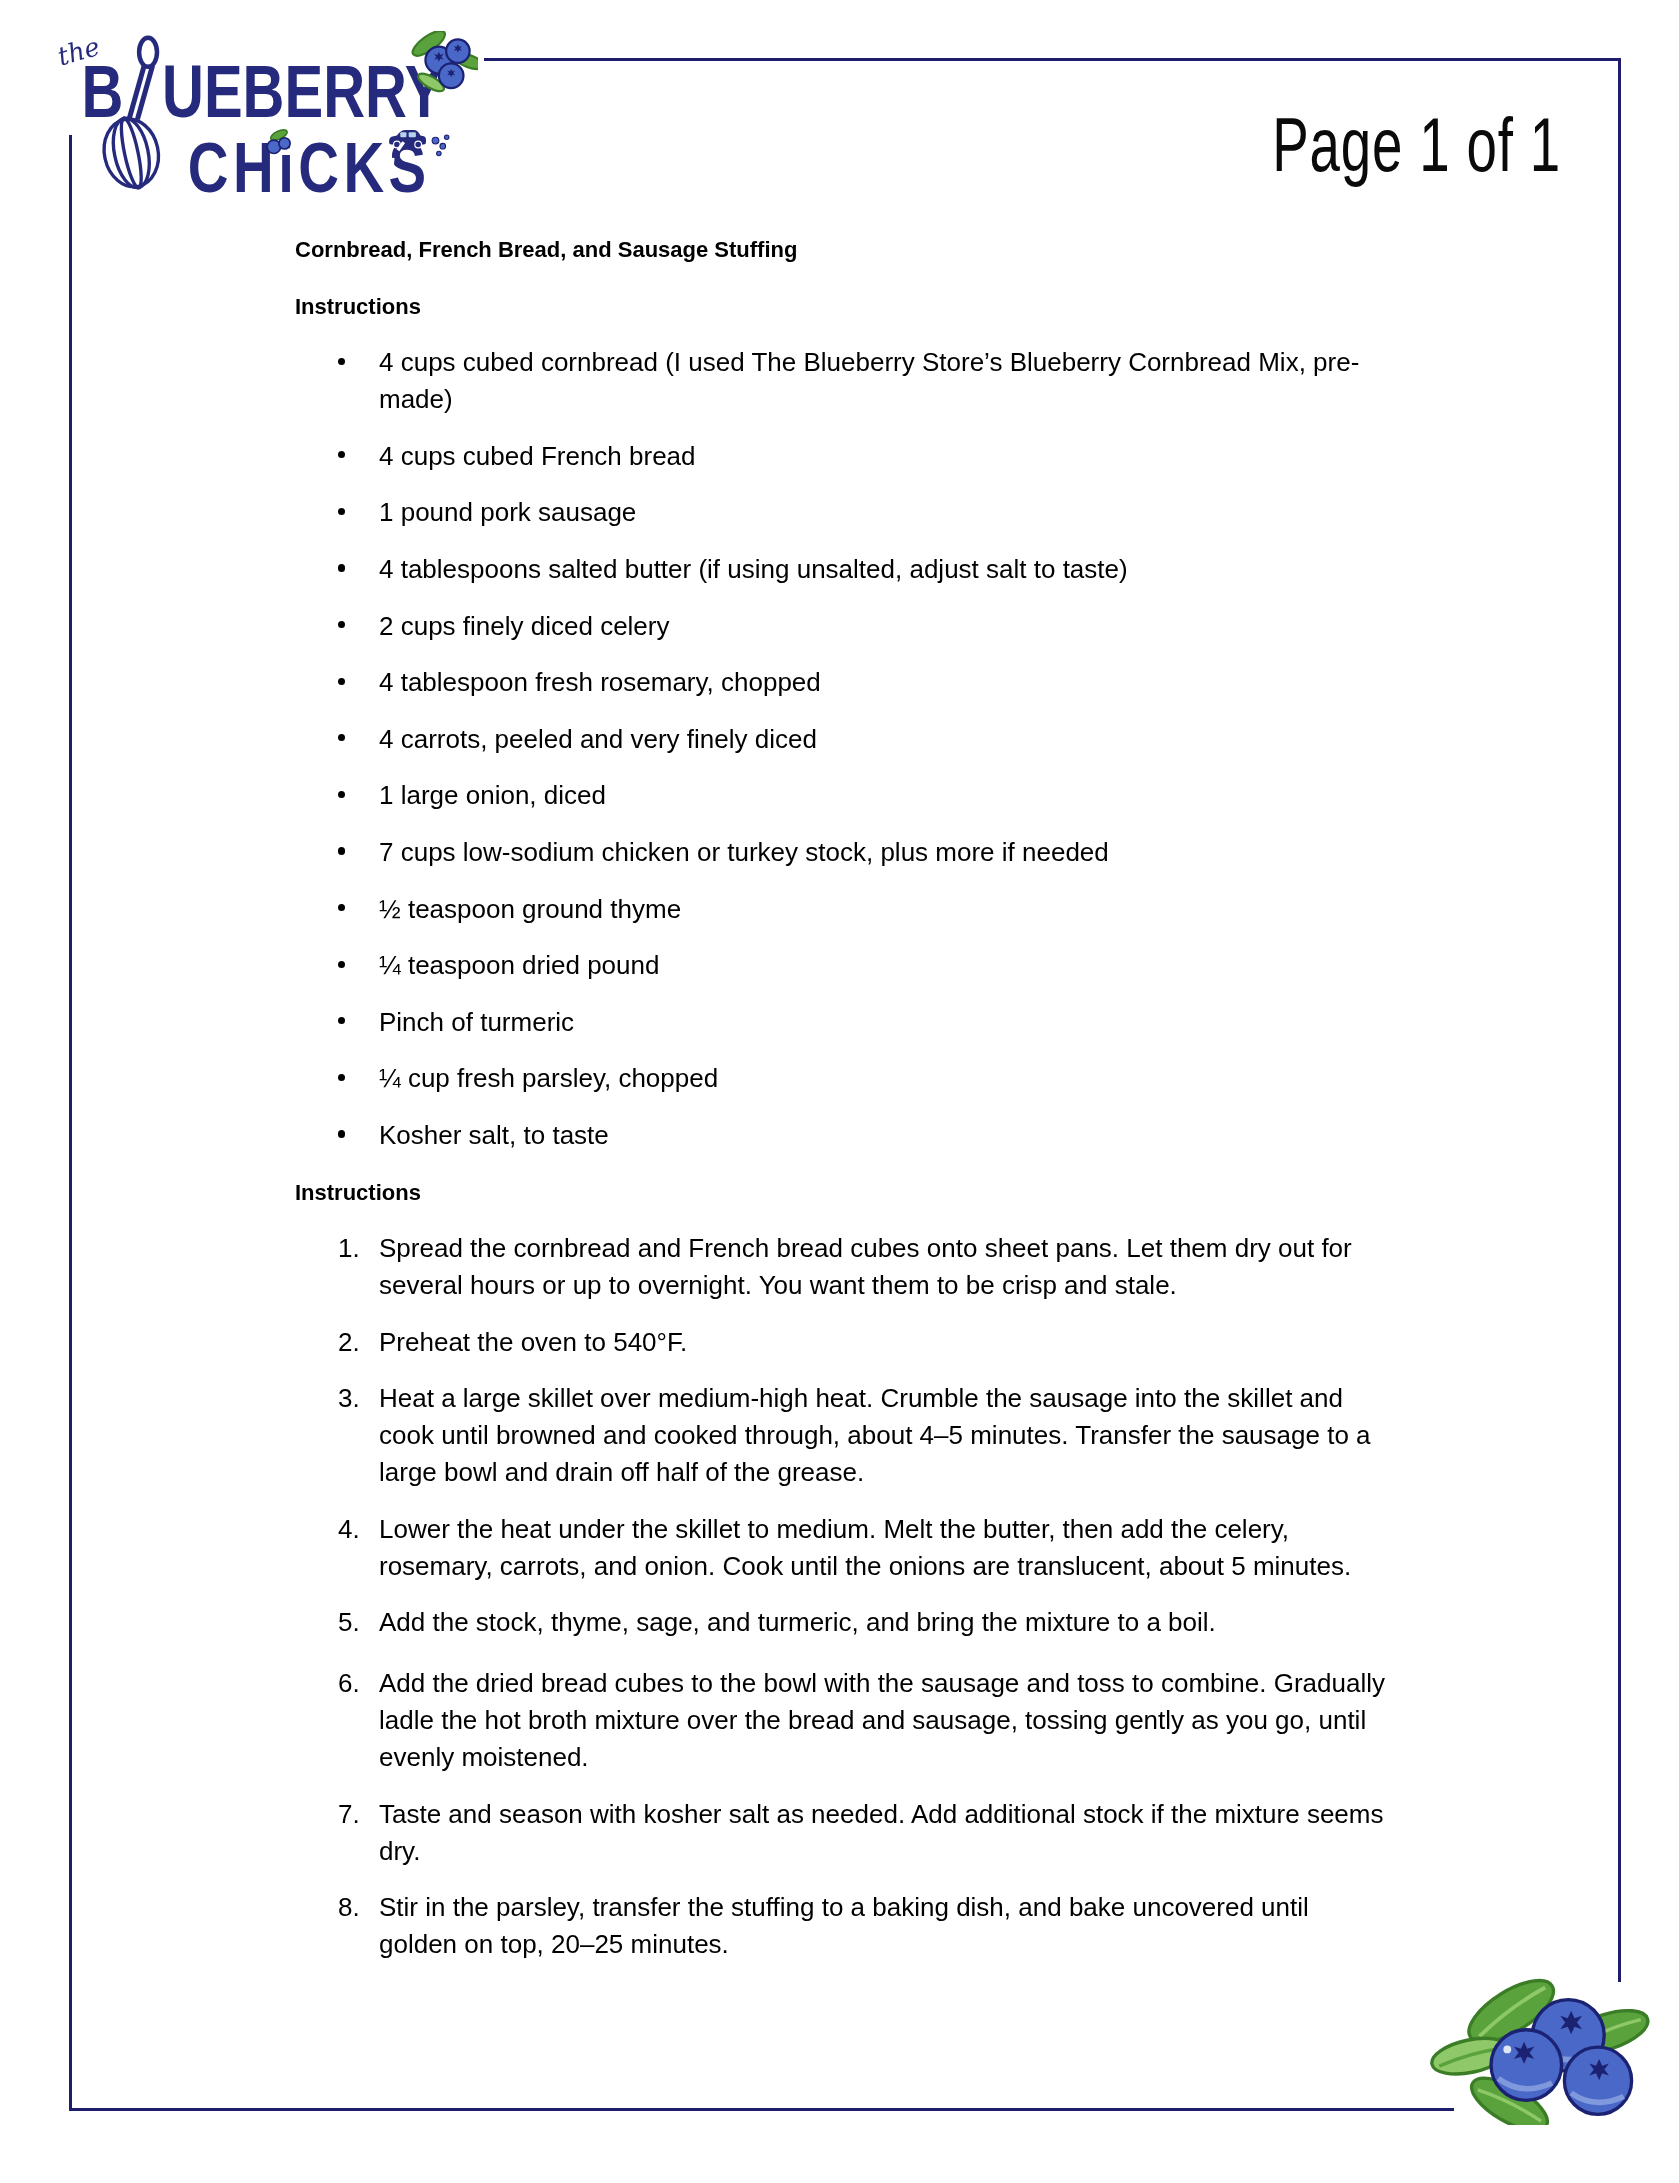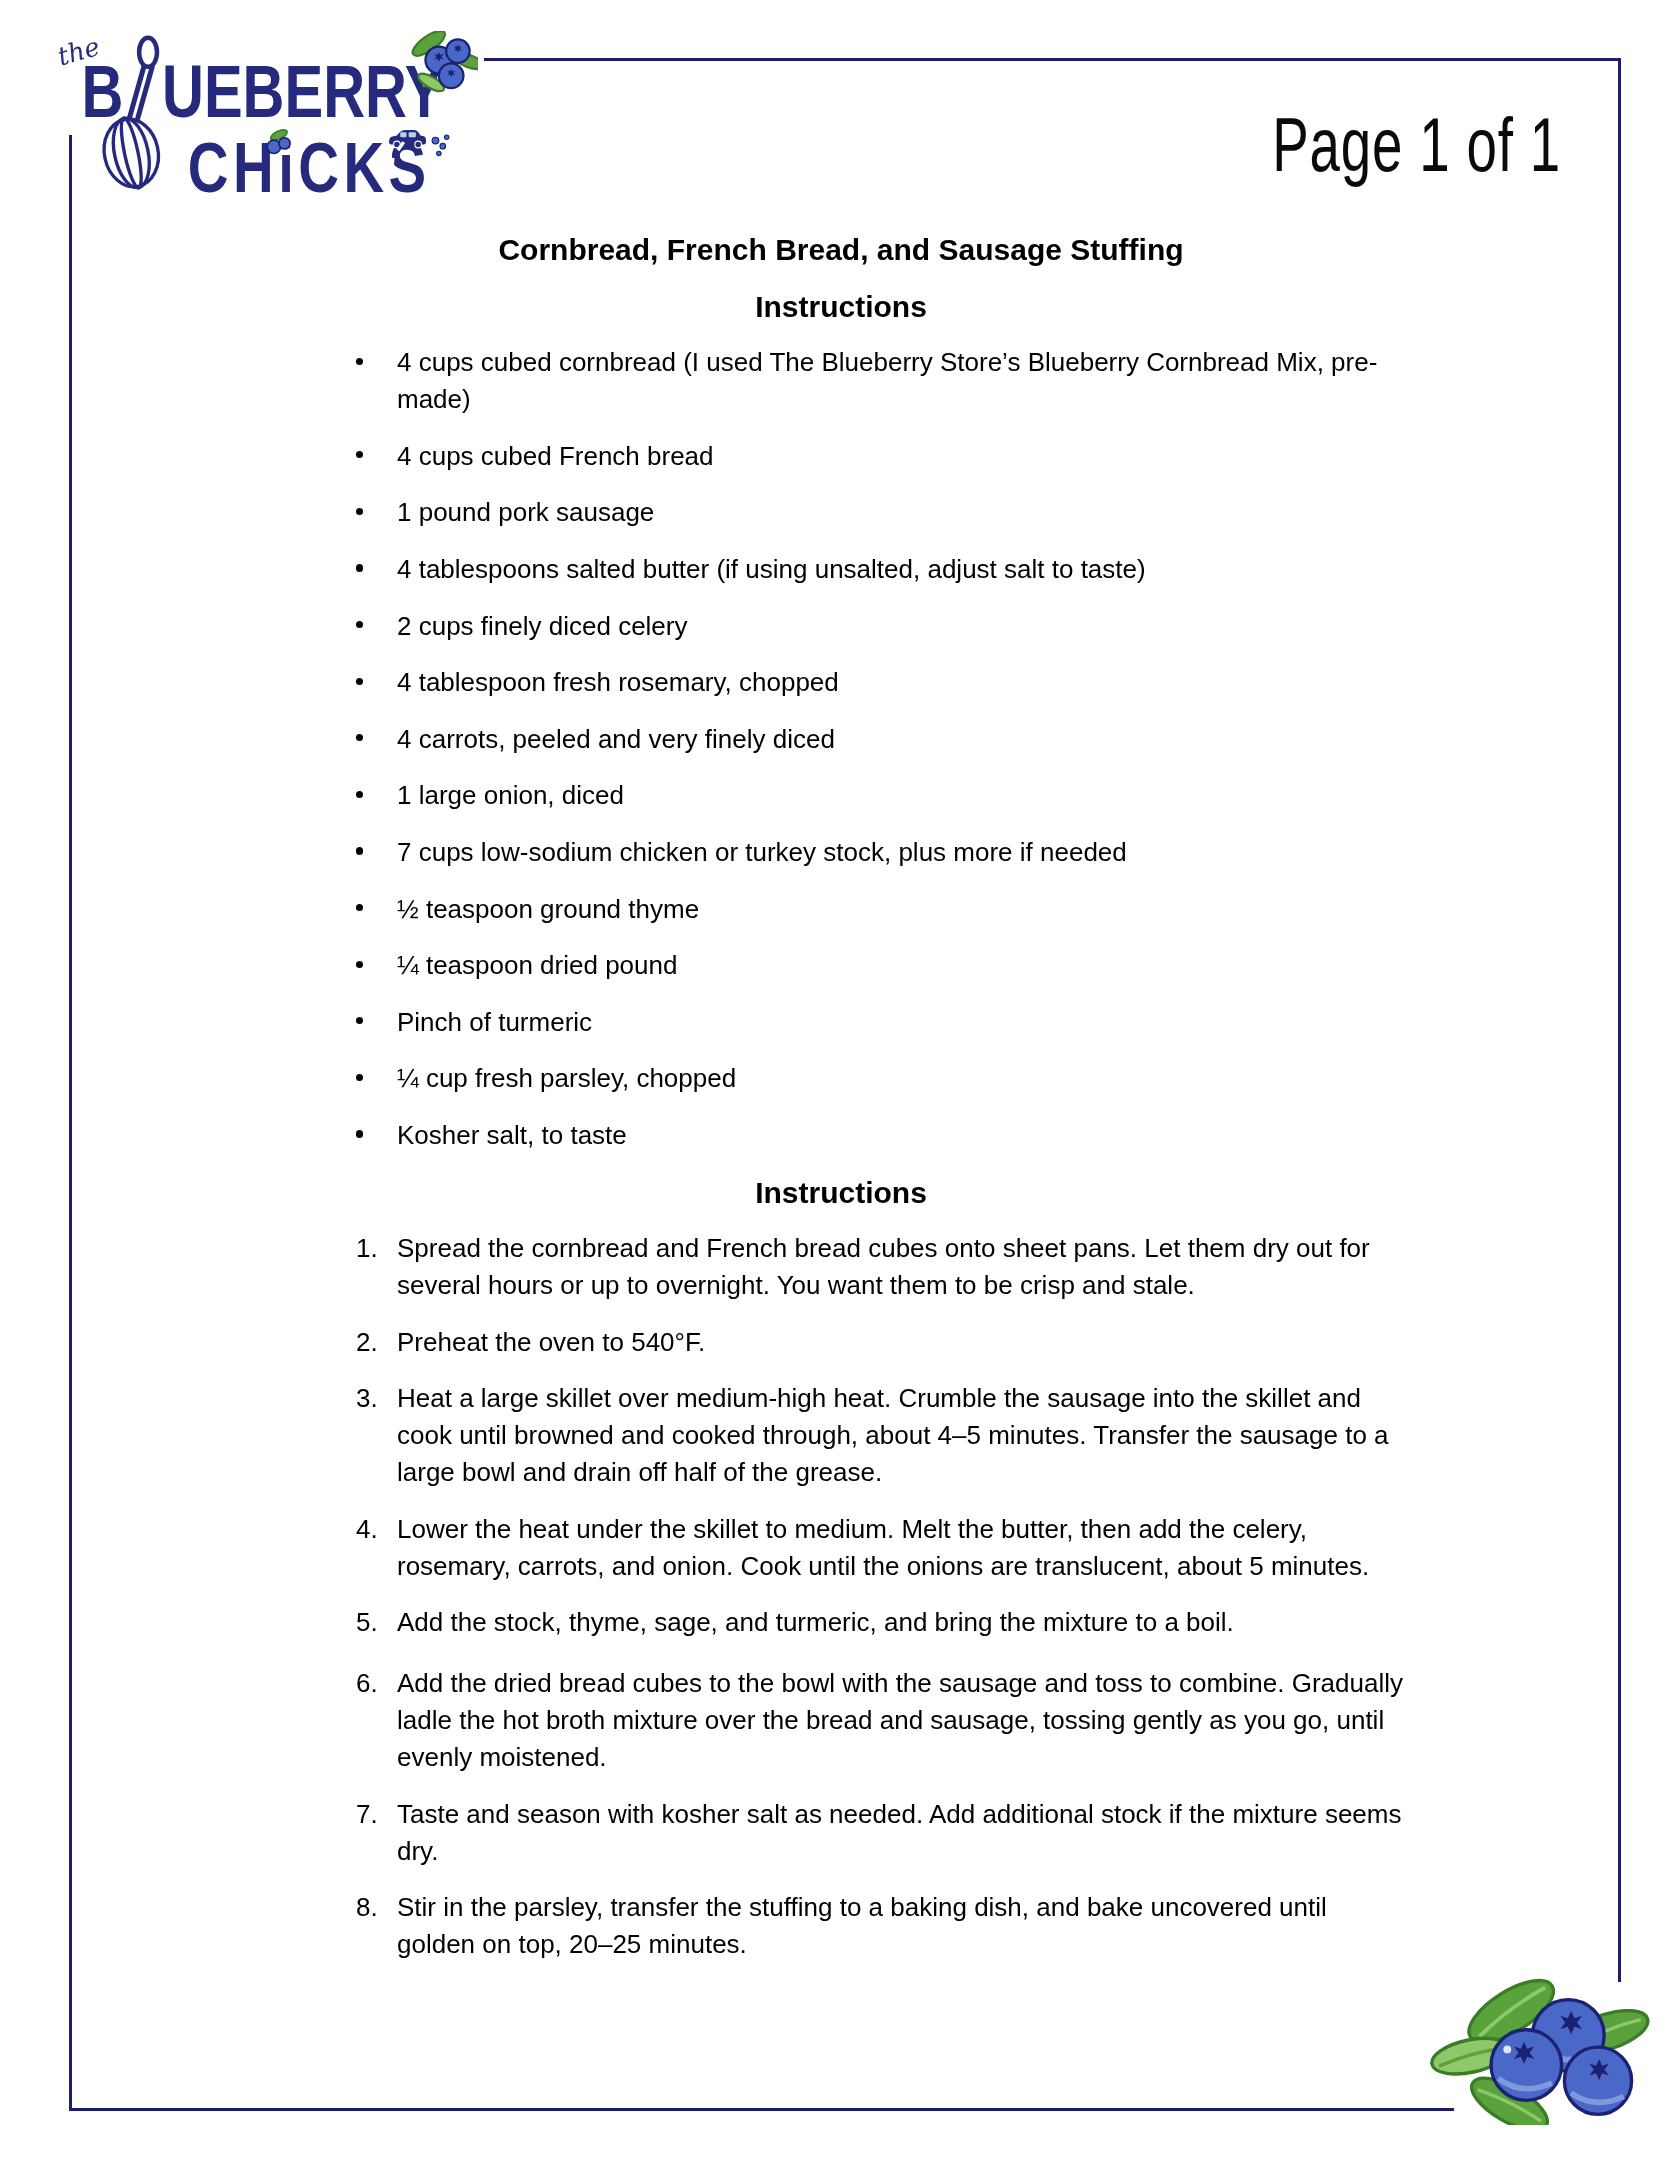--- a/index.html
+++ b/index.html
@@ -21,23 +21,23 @@
   
   .page-num{
     position:absolute; top:101px; right:118px;
     font-size:76px; letter-spacing:1.1px; color:#0a0a0a; white-space:nowrap;
     transform:scaleX(0.72); transform-origin:right center;
   }
 
   
   .doc-col{position:absolute; left:295px; top:231px; width:1092px; color:#000;}
   .doc-col h1,.doc-col h2{
-    font-size:30px; line-height:37px; font-weight:bold; margin:0 0 19.6px 0;text-align:center;
-  }
-  .doc-col ul,.doc-col ol{list-style:none; margin:18px; padding:0;}
+    font-size:22px; line-height:37px; font-weight:bold; margin:0 0 19.6px 0;
+  }
+  .doc-col ul,.doc-col ol{list-style:none; margin:0; padding:0;}
   .doc-col li{
     position:relative; font-size:26px; line-height:37px;
     padding-left:84px; width:1008px; margin:0 0 19.6px 0;
   }
   .doc-col ul li::before{
     content:""; position:absolute; left:43px; top:13.4px;
     width:7.3px; height:7.3px; border-radius:50%; background:#000;
   }
   .doc-col ol .num{position:absolute; left:43px; top:0;}
   .doc-col ol li.extra-gap{margin-top:23.5px;}

